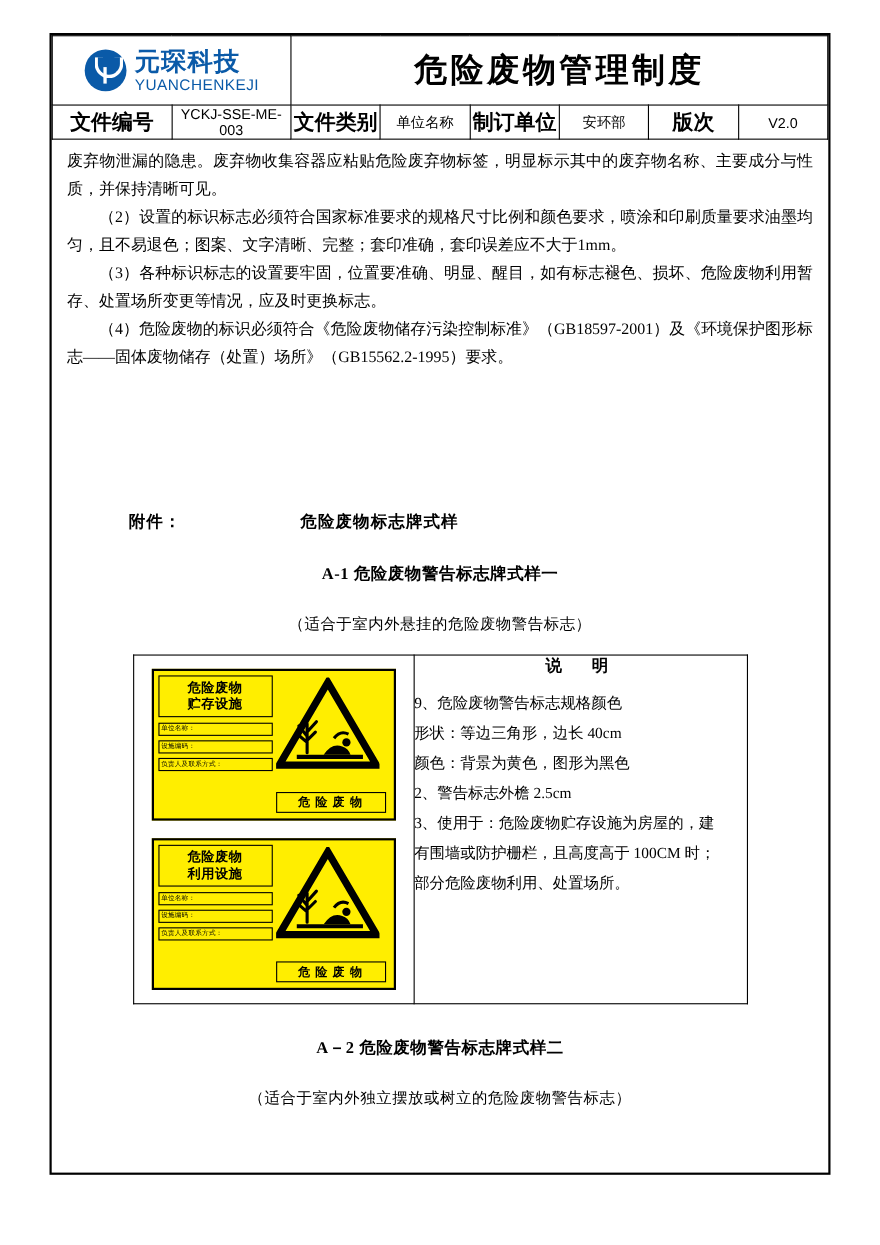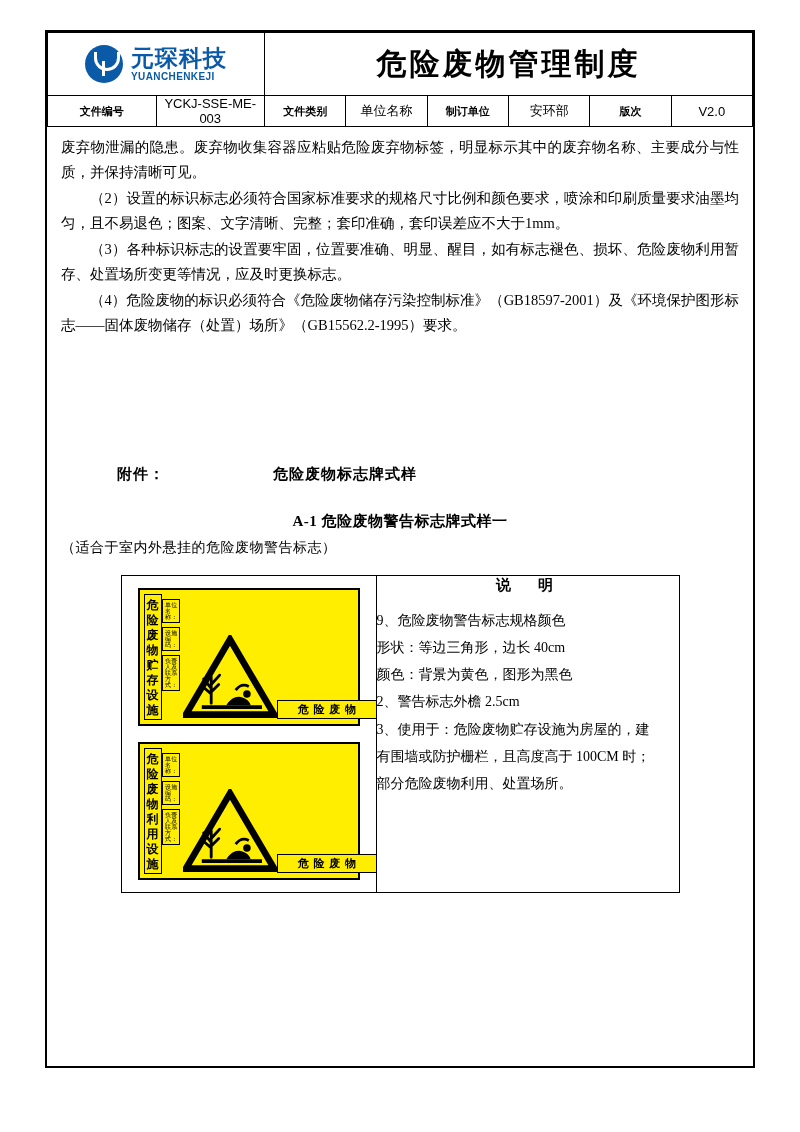--- a/index.html
+++ b/index.html
@@ -87,35 +87,35 @@
   }
   .logo-cn {
     font-family: "Liberation Sans", sans-serif;
     font-size: 23px;
     font-weight: bold;
     color: #0a5aa8;
     letter-spacing: 1px;
   }
   .logo-en {
     font-family: "Liberation Sans", sans-serif;
-    font-size: 10px;
-    font-weight: bold;
+    font-size: 14px;
+    font-weight: normal;
     color: #0a5aa8;
     letter-spacing: 0.4px;
     margin-top: 2px;
   }
   .title-cell {
     font-family: "Liberation Serif", serif;
     font-size: 30px;
     font-weight: bold;
     letter-spacing: 3px;
   }
   .meta-row td {
     height: 26px;
-    font-size: 11px;
+    font-size: 19px;
     font-weight: bold;
     font-family: Liberation Sans, sans-serif;
   }
   .meta-row td.value {
     font-weight: normal;
     font-family: "Liberation Sans", sans-serif;
     font-size: 13px;
   }
   
   .body-area {
@@ -149,22 +149,23 @@
     letter-spacing: 1px;
   }
   .center-line {
     text-align: center;
     font-size: 15px;
     font-weight: bold;
     margin-top: 28px;
     letter-spacing: 0.5px;
   }
   .center-sub {
+    text-align: center;
     font-size: 14px;
-    margin-top: 8px;
+    margin-top: 28px;
     letter-spacing: 0.5px;
   }
   
   .sign-table {
     margin: 18px auto 0 auto;
     width: 556px;
     border-collapse: collapse;
     table-layout: fixed;
   }
   .sign-table td {
@@ -189,21 +190,21 @@
     border: 2px solid #000;
     box-sizing: border-box;
     display: flex;
     padding: 4px;
     gap: 3px;
   }
   .sign-card-left {
     width: 104px;
     background: #ffee00;
     display: flex;
-    flex-direction: row;
+    flex-direction: column;
   }
   .sign-head {
     background: #ffee00;
     border: 1.5px solid #000;
     padding: 3px 2px;
     text-align: center;
     font-weight: bold;
     font-size: 12px;
     line-height: 1.25;
     letter-spacing: 0.5px;
@@ -219,22 +220,22 @@
   .sign-field {
     border: 1px solid #000;
     font-size: 6px;
     padding: 2px 2px;
     line-height: 1;
     letter-spacing: 0.2px;
   }
   .sign-card-right {
     flex: 1;
     display: flex;
-    flex-direction: row;
-    align-items: flex-end;
+    flex-direction: column;
+    align-items: flex-start;
     justify-content: space-between;
     padding: 2px 0 1px 0;
   }
   .tri-wrap {
     width: 94px;
     height: 84px;
     position: relative;
   }
   .sign-foot {
     background: #ffee00;
@@ -381,16 +382,20 @@
             <p class="expl-line">颜色：背景为黄色，图形为黑色</p>
             <p class="expl-line">2、警告标志外檐 2.5cm</p>
             <p class="expl-line">3、使用于：危险废物贮存设施为房屋的，建</p>
             <p class="expl-line">有围墙或防护栅栏，且高度高于 100CM 时；</p>
             <p class="expl-line">部分危险废物利用、处置场所。</p>
           </td>
         </tr>
       </tbody>
         </table>
 
+      <div class="bottom-block">
+        <div class="center-line">A－2 危险废物警告标志牌式样二</div>
+        <div class="center-sub">（适合于室内外独立摆放或树立的危险废物警告标志）</div>
+      </div>
     </div>
 
   </div>
 </div>
 
 </body></html>

